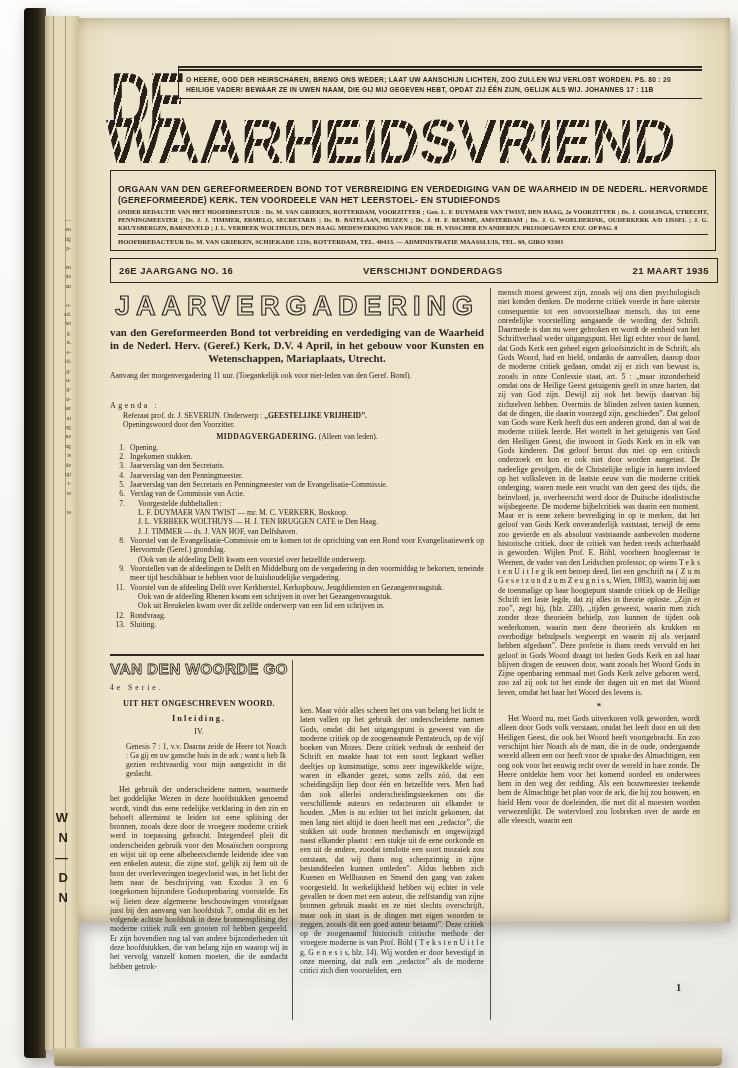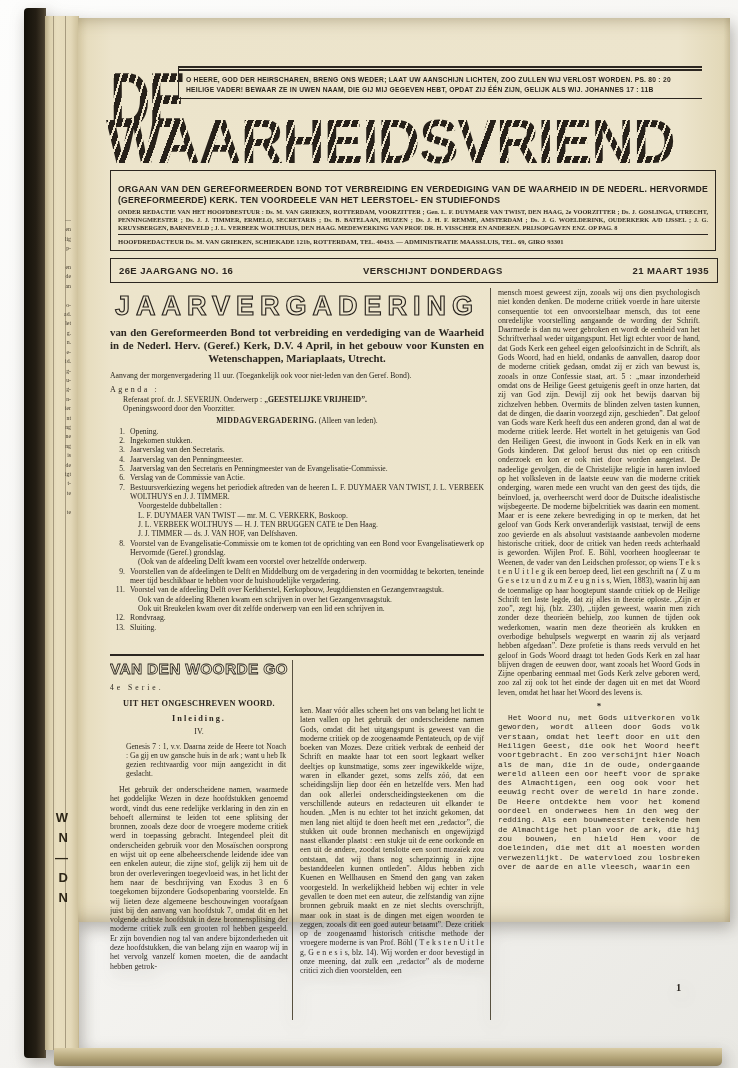--- a/index.html
+++ b/index.html
@@ -56,36 +56,36 @@
   
   .vrule-main{left:412px;top:270px;width:1px;height:732px;background:#57503f;}
   .vrule-low{left:214px;top:642px;width:1px;height:360px;background:#57503f;}
   .hrule-low{left:32px;top:636px;width:374px;height:2px;background:#2b2620;}
   
   .announce{left:32px;top:274px;width:374px;height:358px;overflow:hidden;position:absolute;}
   .announce *{position:static;}
   .headline{display:block;text-align:center;font-size:27px;letter-spacing:6px;line-height:1.1;}
   .intro{display:block;font:700 10.8px/13.2px "Liberation Serif",serif;text-align:justify;text-align-last:center;margin-top:4px;}
   .aanvang{display:block;font:400 7.7px/9.4px "Liberation Serif",serif;margin-top:6px;}
-  .agenda-label{display:block;font:400 8px/10px "Liberation Serif",serif;letter-spacing:2.5px;margin-top:4px;}
+  .agenda-label{display:block;font:400 8px/10px "Liberation Serif",serif;letter-spacing:2.5px;margin-top:20px;}
   .morning-item{display:block;font:400 7.7px/9.4px "Liberation Serif",serif;padding-left:13px;}
   .morning-item .b{font-weight:700;}
   .indent2{padding-left:26px;}
   .middag{display:block;text-align:center;font:400 7.7px/10px "Liberation Serif",serif;margin:2px 0 1px;}
   .middag .h{font-weight:700;letter-spacing:.4px;}
   .agd-row{display:flex;font:400 7.7px/9.35px "Liberation Serif",serif;}
   .agd-row .num{width:15px;text-align:right;margin-right:5px;flex:none;}
   .agd-row .body{flex:1;text-align:justify;}
   .agd-sub{white-space:pre-line;padding-left:8px;}
   
   .rcol{left:420px;top:270px;width:202px;height:688px;overflow:hidden;position:absolute;}
   .rcol *{position:static;display:block;}
   .bodytxt{font:400 7.8px/9.3px "Liberation Serif",serif;text-align:justify;color:#2e2820;}
   .sep{text-align:center;font:700 9px/12px "Liberation Serif",serif;margin:3px 0 2px;}
-  .ind{text-indent:10px;font-family:Liberation Mono, monospace;}
+  .ind{text-indent:10px;}
   .pageno{left:598px;top:964px;font:700 10.5px "Liberation Serif",serif;}
   
   .wcol1{left:32px;top:642px;width:178px;height:360px;overflow:hidden;position:absolute;}
   .wcol1 *{position:static;display:block;}
   .w-head{font-size:15.5px;letter-spacing:.3px;-webkit-text-stroke:.8px #2b2620;}
   .w-serie{font:400 7.6px/9px "Liberation Serif",serif;letter-spacing:3px;margin-top:5px;}
   .w-sub{font:700 8.3px/10px "Liberation Serif",serif;text-align:center;margin-top:7px;letter-spacing:.3px;}
   .w-inl{font:700 8.3px/10px "Liberation Serif",serif;text-align:center;letter-spacing:2px;margin-top:5px;}
   .w-part{font:400 8px/10px "Liberation Serif",serif;text-align:center;margin-top:3px;}
   .w-verse{font:400 7.6px/9px "Liberation Serif",serif;margin:5px 2px 0 16px;text-align:justify;}
@@ -195,21 +195,21 @@
         <span class="agd-row">
             <span class="num">5.</span>
             <span class="body">Jaarverslag van den Secretaris en Penningmeester van de Evangelisatie-Commissie.</span>
           </span>
         <span class="agd-row">
             <span class="num">6.</span>
             <span class="body">Verslag van de Commissie van Actie.</span>
           </span>
         <span class="agd-row">
             <span class="num">7.</span>
-            <span class="body"><span>Bestuursverkiezing wegens het periodiek aftreden van de heeren L. F. DUYMAER VAN TWIST, J. L. VERBEEK WOLTHUYS en J. J. TIMMER.</span><span class="agd-sub" style="display:block">Voorgestelde dubbeltallen :
+            <span class="body"><span class="agd-sub" style="display:block">Voorgestelde dubbeltallen :
 L. F. DUYMAER VAN TWIST — mr. M. C. VERKERK, Boskoop.
 J. L. VERBEEK WOLTHUYS — H. J. TEN BRUGGEN CATE te Den Haag.
 J. J. TIMMER — ds. J. VAN HOF, van Delfshaven.</span></span>
           </span>
         <span class="agd-row">
             <span class="num">8.</span>
             <span class="body"><span>Voorstel van de Evangelisatie-Commissie om te komen tot de oprichting van een Bond voor Evangelisatiewerk op Hervormde (Geref.) grondslag.</span><span class="agd-sub" style="display:block">(Ook van de afdeeling Delft kwam een voorstel over hetzelfde onderwerp.</span></span>
           </span>
         <span class="agd-row">
             <span class="num">9.</span>

